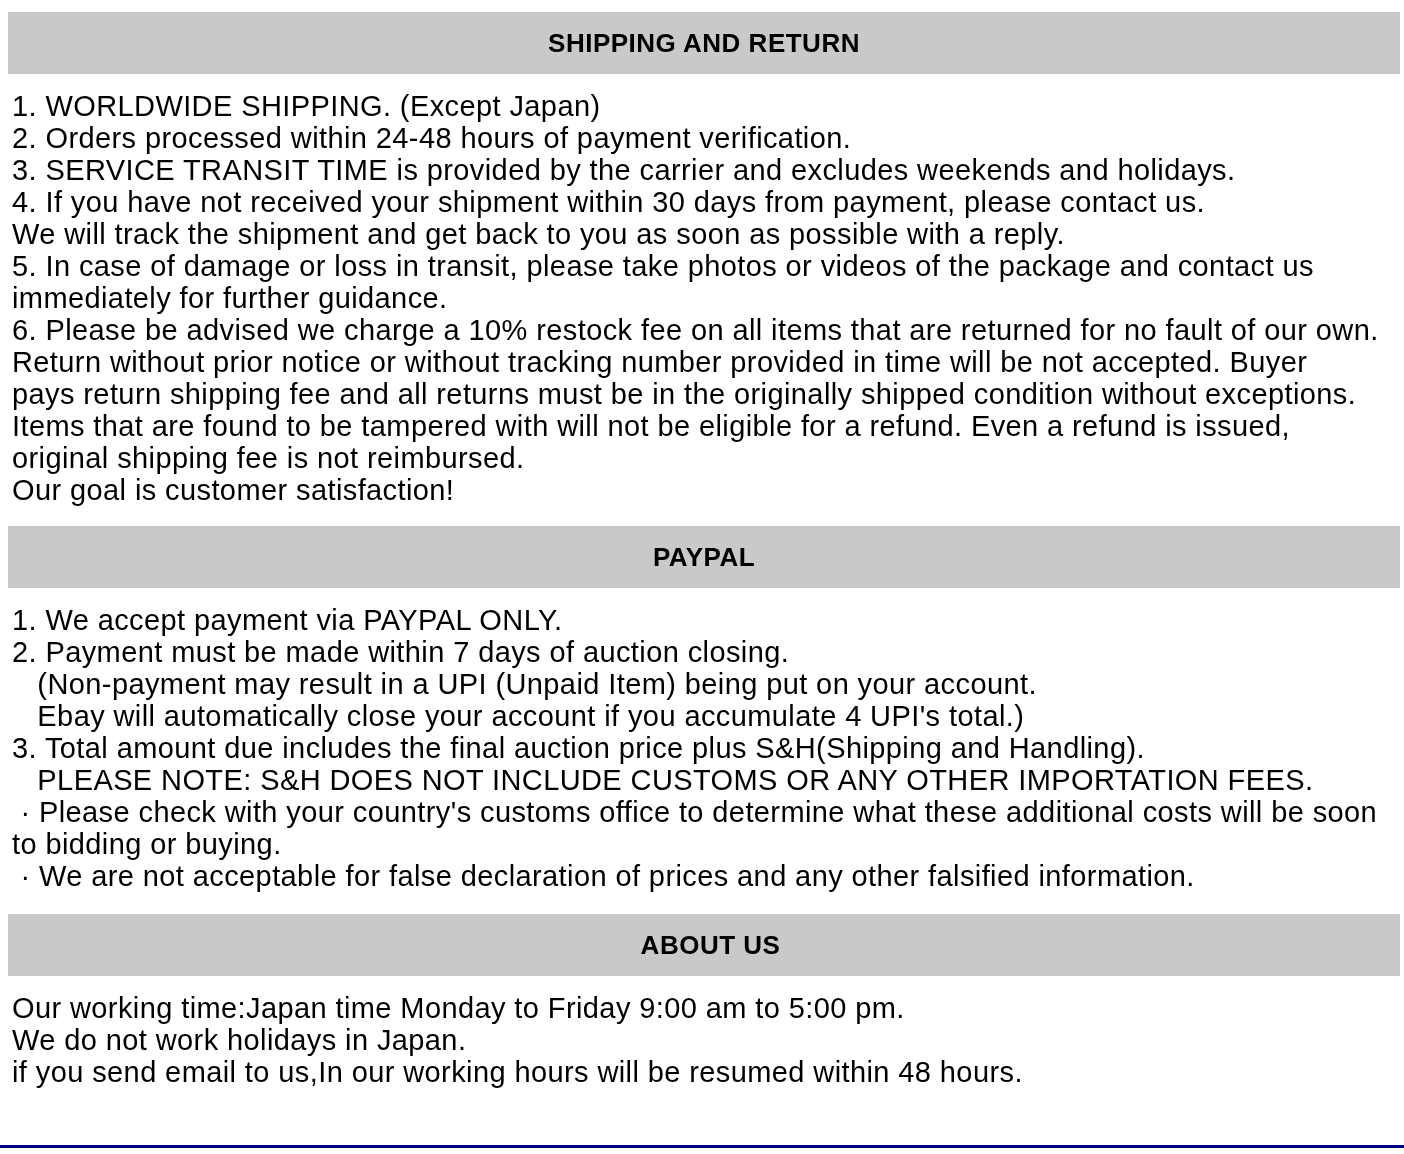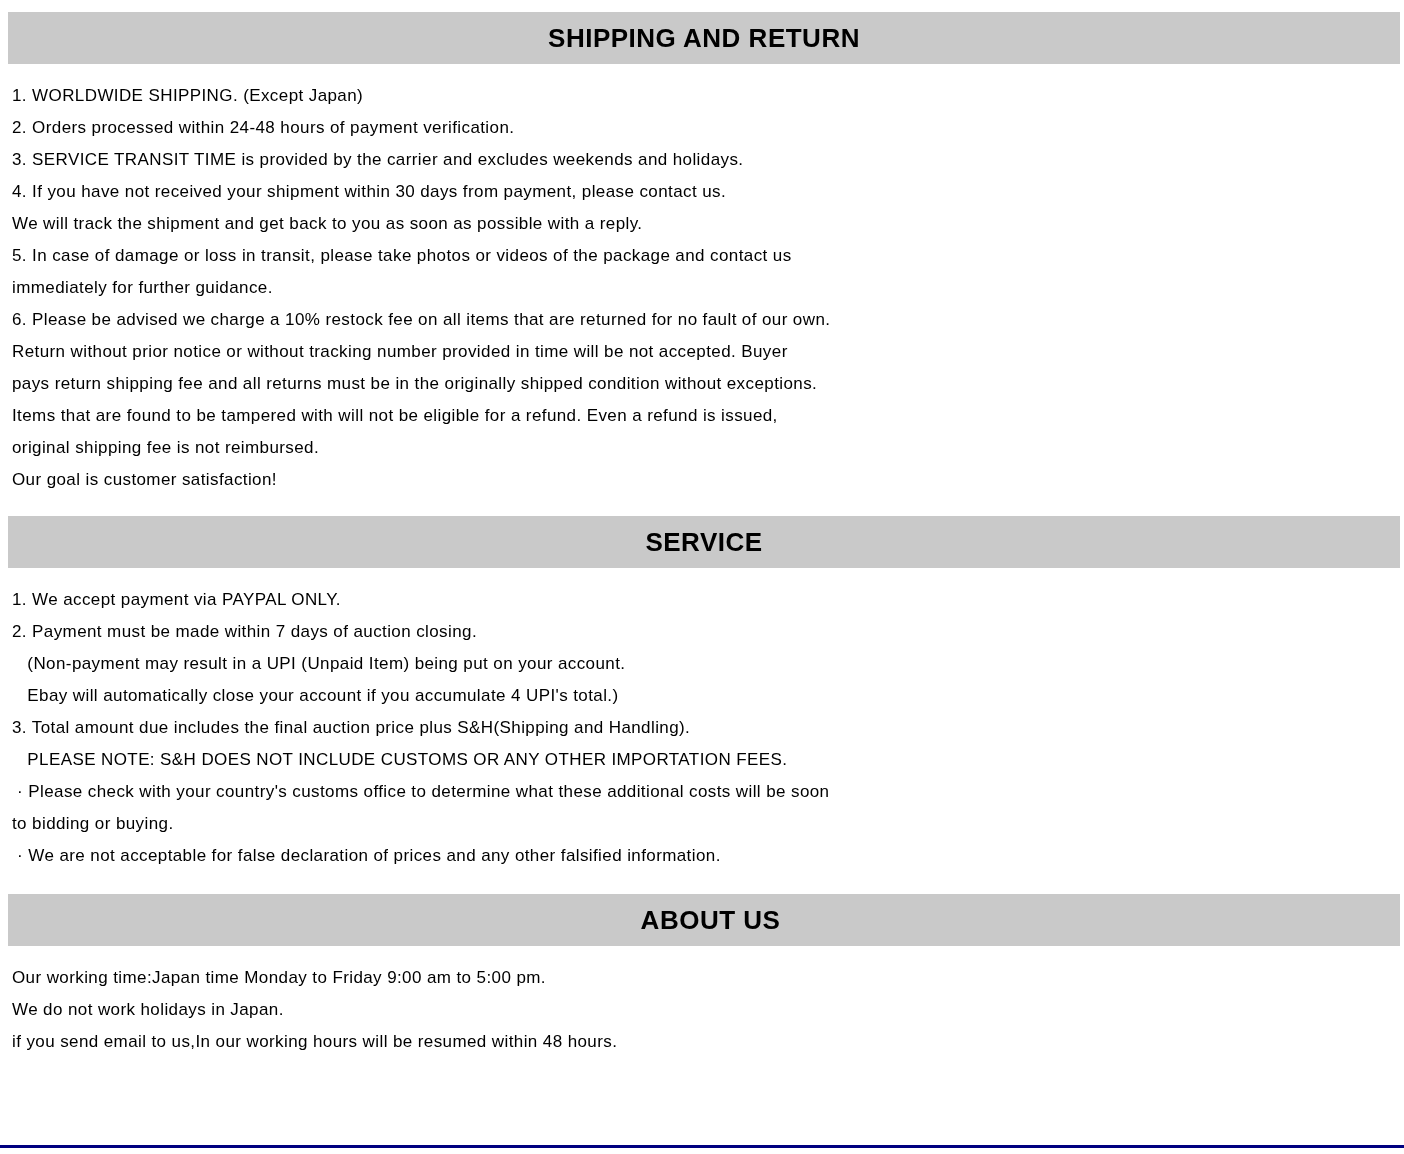--- a/index.html
+++ b/index.html
@@ -3,32 +3,32 @@
 <meta charset="utf-8">
 <style>
   html, body { margin: 0; padding: 0; background: #ffffff; }
   body {
     width: 1404px; height: 1154px;
     font-family: "Liberation Sans", "DejaVu Sans", sans-serif;
     color: #000000;
   }
   .page { position: relative; width: 1404px; height: 1154px; padding-top: 12px; box-sizing: border-box; overflow: hidden; }
   .section-header {
-    height: 52px;
+    height: 62px;
     margin: 0 4px 16px 8px;
     background: #c9c9c9;
     display: flex; align-items: center; justify-content: center;
     font-weight: bold; font-size: 26px; letter-spacing: 0.5px;
   }
   .sh-payment { margin-top: 20px; }
   .sh-about   { margin-top: 22px; padding-left: 13px; }
   .section-body { padding: 0 10px 0 12px; }
   .line {
     white-space: pre;
-    font-size: 17px;
+    font-size: 29px;
     line-height: 32px;
     letter-spacing: 0.4px;
   }
   .bottom-divider {
     position: absolute; left: 0; right: 0; top: 1145px; height: 3px;
     background: #000080;
   }
 </style>
 </head>
 <body>
@@ -46,21 +46,21 @@
     <div class="line">5. In case of damage or loss in transit, please take photos or videos of the package and contact us</div>
     <div class="line">immediately for further guidance.</div>
     <div class="line">6. Please be advised we charge a 10% restock fee on all items that are returned for no fault of our own.</div>
     <div class="line">Return without prior notice or without tracking number provided in time will be not accepted. Buyer</div>
     <div class="line">pays return shipping fee and all returns must be in the originally shipped condition without exceptions.</div>
     <div class="line">Items that are found to be tampered with will not be eligible for a refund. Even a refund is issued,</div>
     <div class="line">original shipping fee is not reimbursed.</div>
     <div class="line">Our goal is customer satisfaction!</div>
   </div>
 
-  <div class="section-header sh-payment" style="background-color: rgb(201, 201, 201);">SERVICE</div>
+  <div class="section-header sh-payment" style="background-color: rgb(201, 201, 201);">PAYPAL</div>
 
   <div class="section-body">
     <div class="line">1. We accept payment via PAYPAL ONLY.</div>
     <div class="line">2. Payment must be made within 7 days of auction closing.</div>
     <div class="line">   (Non-payment may result in a UPI (Unpaid Item) being put on your account.</div>
     <div class="line">   Ebay will automatically close your account if you accumulate 4 UPI's total.)</div>
     <div class="line">3. Total amount due includes the final auction price plus S&amp;H(Shipping and Handling).</div>
     <div class="line">   PLEASE NOTE: S&amp;H DOES NOT INCLUDE CUSTOMS OR ANY OTHER IMPORTATION FEES.</div>
     <div class="line"> · Please check with your country's customs office to determine what these additional costs will be soon</div>
     <div class="line">to bidding or buying.</div>

